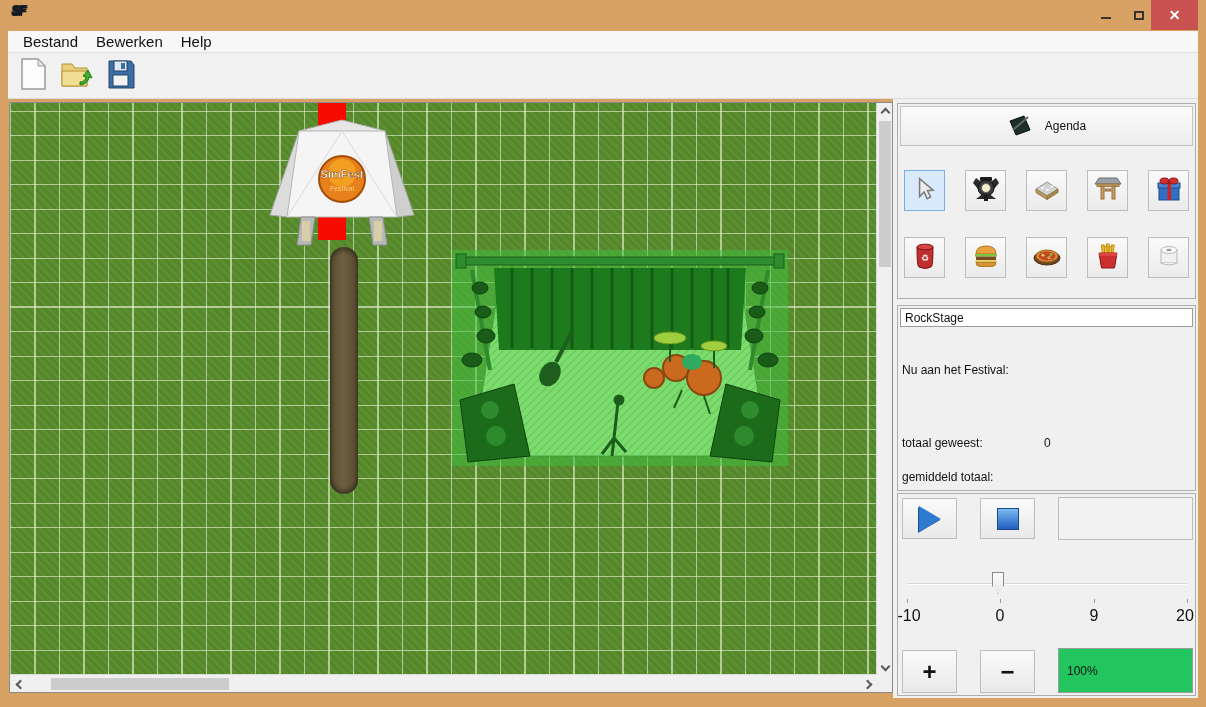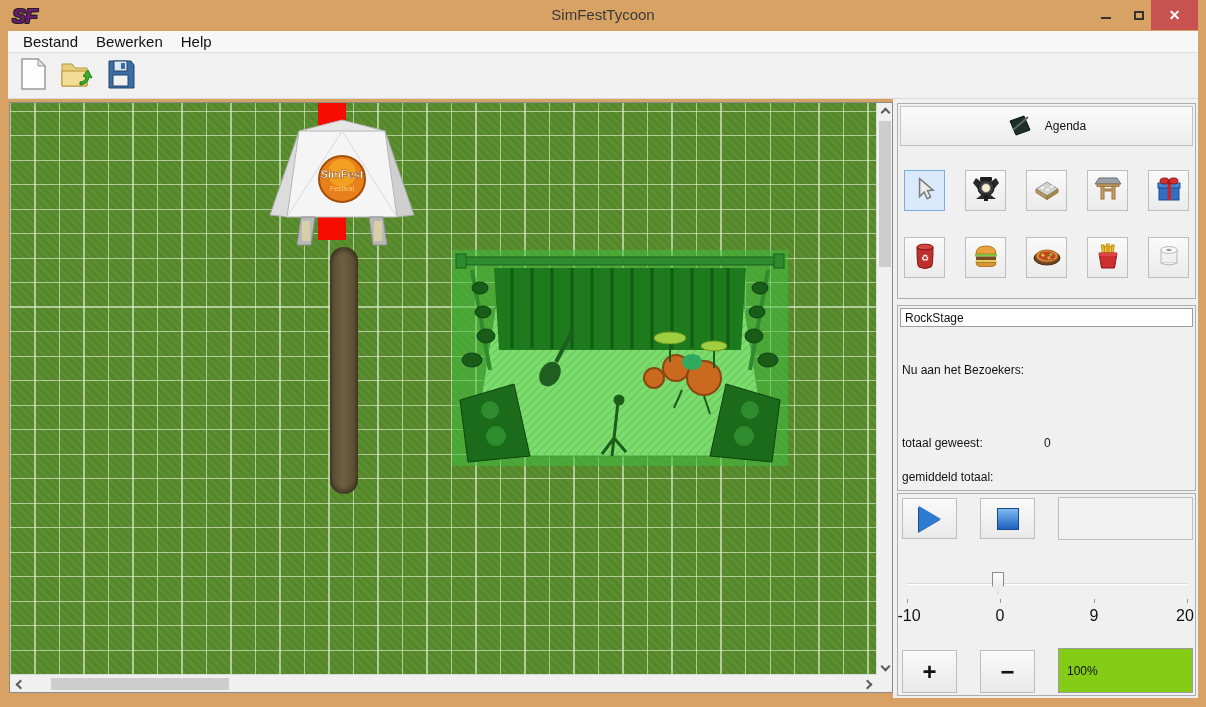--- a/index.html
+++ b/index.html
@@ -1,21 +1,21 @@
 <!DOCTYPE html>
 <html><head>
 <meta charset="utf-8">
 <style>
   * { margin:0; padding:0; box-sizing:border-box; }
   html,body { width:1206px; height:707px; font-family:"Liberation Sans",sans-serif; }
   #window { position:relative; width:1206px; height:707px; background:#d7a263; overflow:hidden; }
 
   
   #titlebar { position:absolute; left:0; top:0; width:1206px; height:30px; background:#d7a263; }
-  #app-icon { position:absolute; left:12px; top:4px; font-size:21px; font-weight:bold; color:#701a75;
+  #app-icon { position:absolute; left:12px; top:4px; font-size:12px; font-weight:bold; color:#0f172a;
     text-shadow:-1px -1px 0 #222,1px -1px 0 #222,-1px 1px 0 #222,1px 1px 0 #222; letter-spacing:-1px;font-style:italic; }
   #title-text { position:absolute; left:0; top:6px; width:100%; text-align:center; font-size:15px; color:#3a3a3a; }
   .win-btn { position:absolute; top:0; height:30px; display:flex; align-items:center; justify-content:center; cursor:default; }
   #btn-min { right:85px; width:30px; }
   #btn-min span { width:10px; height:2px; background:#3a3230; display:block; margin-top:6px; }
   #btn-max { right:52px; width:30px; }
   #btn-max span { width:10px; height:9px; border:2px solid #3a3230; display:block; }
   #btn-close { right:8px; width:47px; background:#c85250; color:#fff; font-size:14px; font-weight:bold; }
 
   
@@ -89,31 +89,30 @@
 
   #slider { position:absolute; left:6px; top:75px; width:287px; height:50px; }
   #slider-track { position:absolute; left:3px; top:14px; width:280px; height:2px; background:#d8d8d8; border-bottom:1px solid #fff; }
   #slider-thumb { position:absolute; left:88px; top:3px; width:12px; height:22px; background:linear-gradient(#fdfdfd,#e5e5e5);
     border:1px solid #8a8a8a; clip-path:polygon(0 0,100% 0,100% 62%,50% 100%,0 62%); }
   .tickmark { position:absolute; top:30px; width:1px; height:4px; background:#999; }
   .tick-label { position:absolute; top:38px; font-size:16px; color:#111; transform:translateX(-50%); }
 
   #plus-btn { left:4px; top:156px; width:55px; height:43px; font-size:24px; font-weight:bold; color:#111; }
   #minus-btn { left:82px; top:156px; width:55px; height:43px; font-size:24px; font-weight:bold; color:#111; }
-  #zoom-field { position:absolute; left:160px; top:154px; width:135px; height:45px; border:1px solid #9c9c9c; background:#84cc16;
+  #zoom-field { position:absolute; left:160px; top:154px; width:135px; height:45px; border:1px solid #9c9c9c; background:#22c55e;
     font-family:"Liberation Sans",sans-serif; font-size:12px; padding-left:8px; color:#111; }
 </style>
 </head>
 <body>
 
 <div id="window">
 
   <div id="titlebar">
     <span id="app-icon">SF</span>
-    <span id="title-text">SimFestTycoon</span>
     <div id="btn-min" class="win-btn">
         <span></span>
       </div>
     <div id="btn-max" class="win-btn">
         <span></span>
       </div>
     <div id="btn-close" class="win-btn">✕</div>
   </div>
 
   <div id="menubar">
@@ -363,21 +362,21 @@
                 <ellipse cx="13" cy="8" rx="8" ry="3.4" fill="#fbfbfb" stroke="#b8b8b8"></ellipse>
                 <ellipse cx="13" cy="8" rx="2.6" ry="1.2" fill="#9a9a9a"></ellipse>
               </svg>
           </span>
         </div>
       </div>
     </div>
 
     <div id="box-info" class="group-box">
       <input id="stage-name-input" value="RockStage" style="">
-      <span id="lbl-now" class="info-label">Nu aan het Bezoekers:</span>
+      <span id="lbl-now" class="info-label">Nu aan het Festival:</span>
       <span id="lbl-total" class="info-label">totaal geweest:</span>
       <span id="val-total" class="info-label">0</span>
       <span id="lbl-avg" class="info-label">gemiddeld totaal:</span>
       <span id="val-avg" class="info-label">0.0</span>
     </div>
 
     <div id="box-ctrl" class="group-box">
       <div id="play-btn" class="ctl-btn">
           <span id="play-glyph"></span>
         </div>

